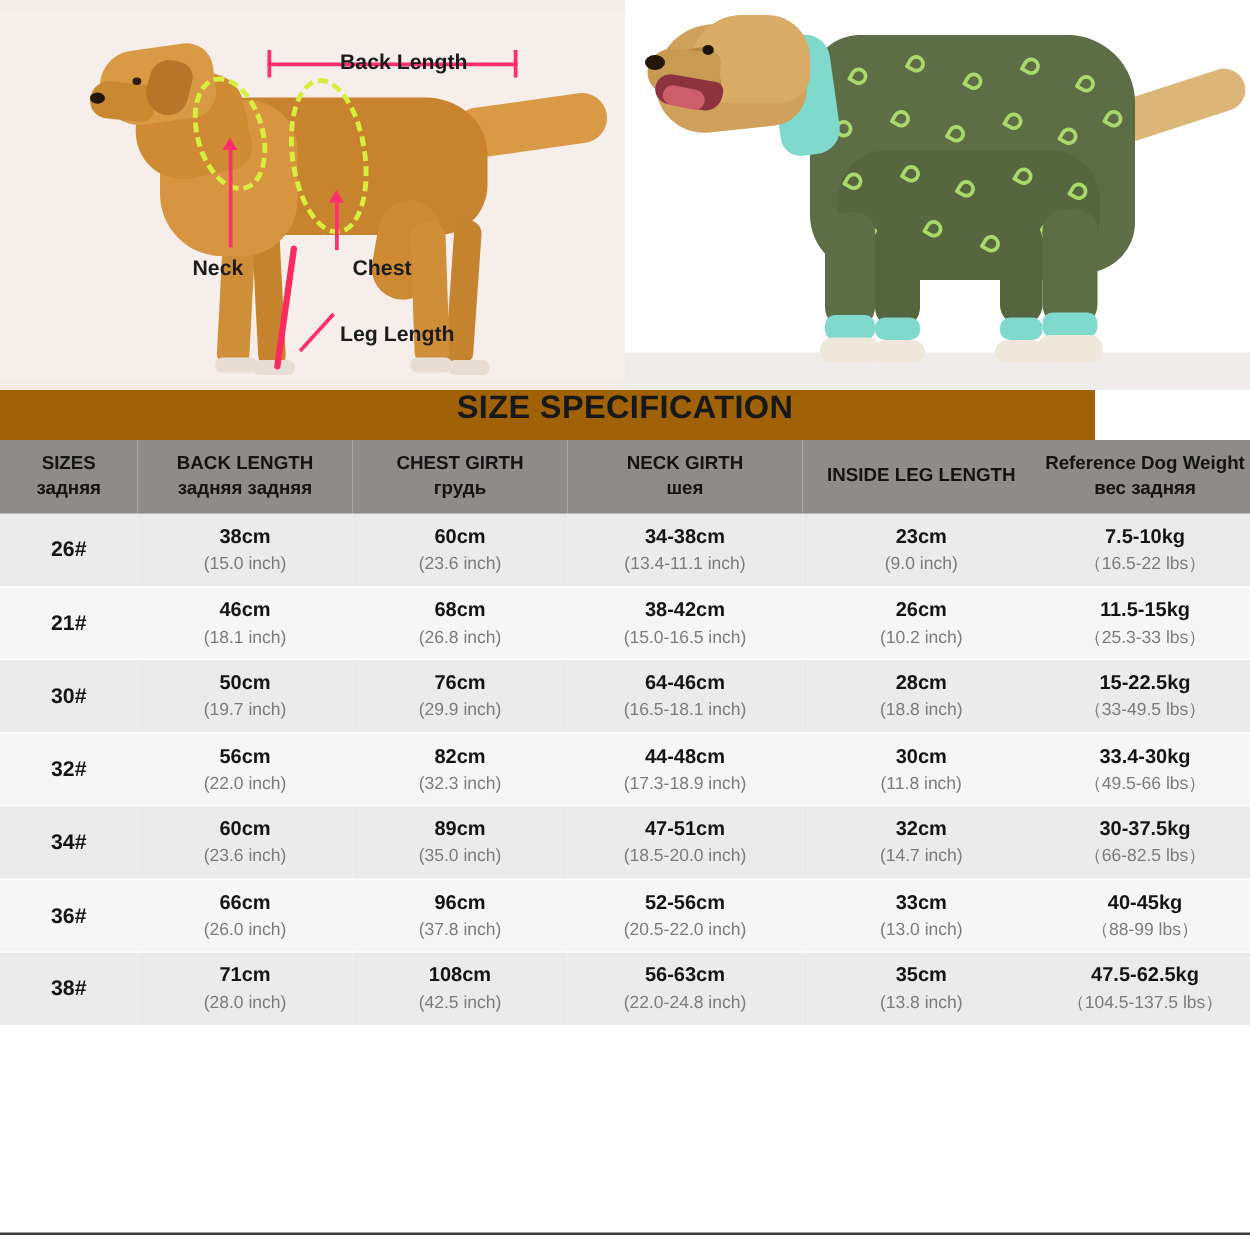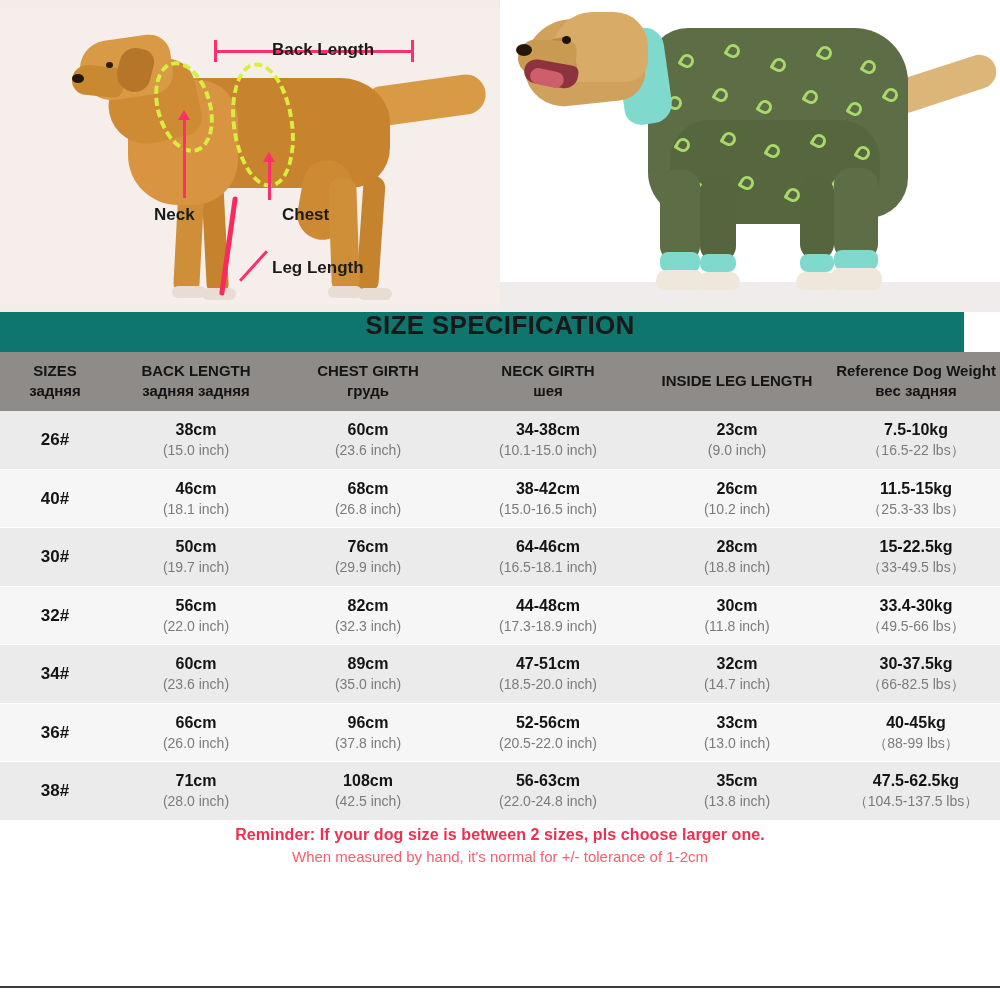--- a/index.html
+++ b/index.html
@@ -306,22 +306,22 @@
     position: absolute;
     width: 14px; height: 14px;
     border: 3px solid #a8d96a;
     border-radius: 50% 50% 50% 10%;
     transform: rotate(30deg);
   }
 
   
   .title-band {
     position: relative;
-    width: 964px; height: 40px;
-    background: #0f766e;
+    width: 876px; height: 40px;
+    background: #a16207;
     padding-left: 15px;
   }
   .title-text {
     position: absolute;
     left: 0; top: -2px;
     width: 1000px;
     text-align: center;
     font-size: 26px;
     font-weight: 700;
     color: #17181a;
@@ -558,33 +558,33 @@
         <td>
           <span class="cm">38cm</span>
           <span class="inch">(15.0 inch)</span>
         </td>
         <td>
           <span class="cm">60cm</span>
           <span class="inch">(23.6 inch)</span>
         </td>
         <td>
           <span class="cm">34-38cm</span>
-          <span class="inch">(10.1-15.0 inch)</span>
+          <span class="inch">(13.4-11.1 inch)</span>
         </td>
         <td>
           <span class="cm">23cm</span>
           <span class="inch">(9.0 inch)</span>
         </td>
         <td>
           <span class="cm">7.5-10kg</span>
           <span class="inch">（16.5-22 lbs）</span>
         </td>
       </tr>
       <tr class="even">
-        <td class="size-cell">40#</td>
+        <td class="size-cell">21#</td>
         <td>
           <span class="cm">46cm</span>
           <span class="inch">(18.1 inch)</span>
         </td>
         <td>
           <span class="cm">68cm</span>
           <span class="inch">(26.8 inch)</span>
         </td>
         <td>
           <span class="cm">38-42cm</span>
@@ -710,19 +710,15 @@
           <span class="inch">(13.8 inch)</span>
         </td>
         <td>
           <span class="cm">47.5-62.5kg</span>
           <span class="inch">（104.5-137.5 lbs）</span>
         </td>
       </tr>
     </tbody>
   </table>
 
-  <div class="reminder">
-    <div class="r1">Reminder: If your dog size is between 2 sizes, pls choose larger one.</div>
-    <div class="r2">When measured by hand, it's normal for +/- tolerance of 1-2cm</div>
-  </div>
 
   <div class="bottom-strip"></div>
 </div>
 
 </body></html>

